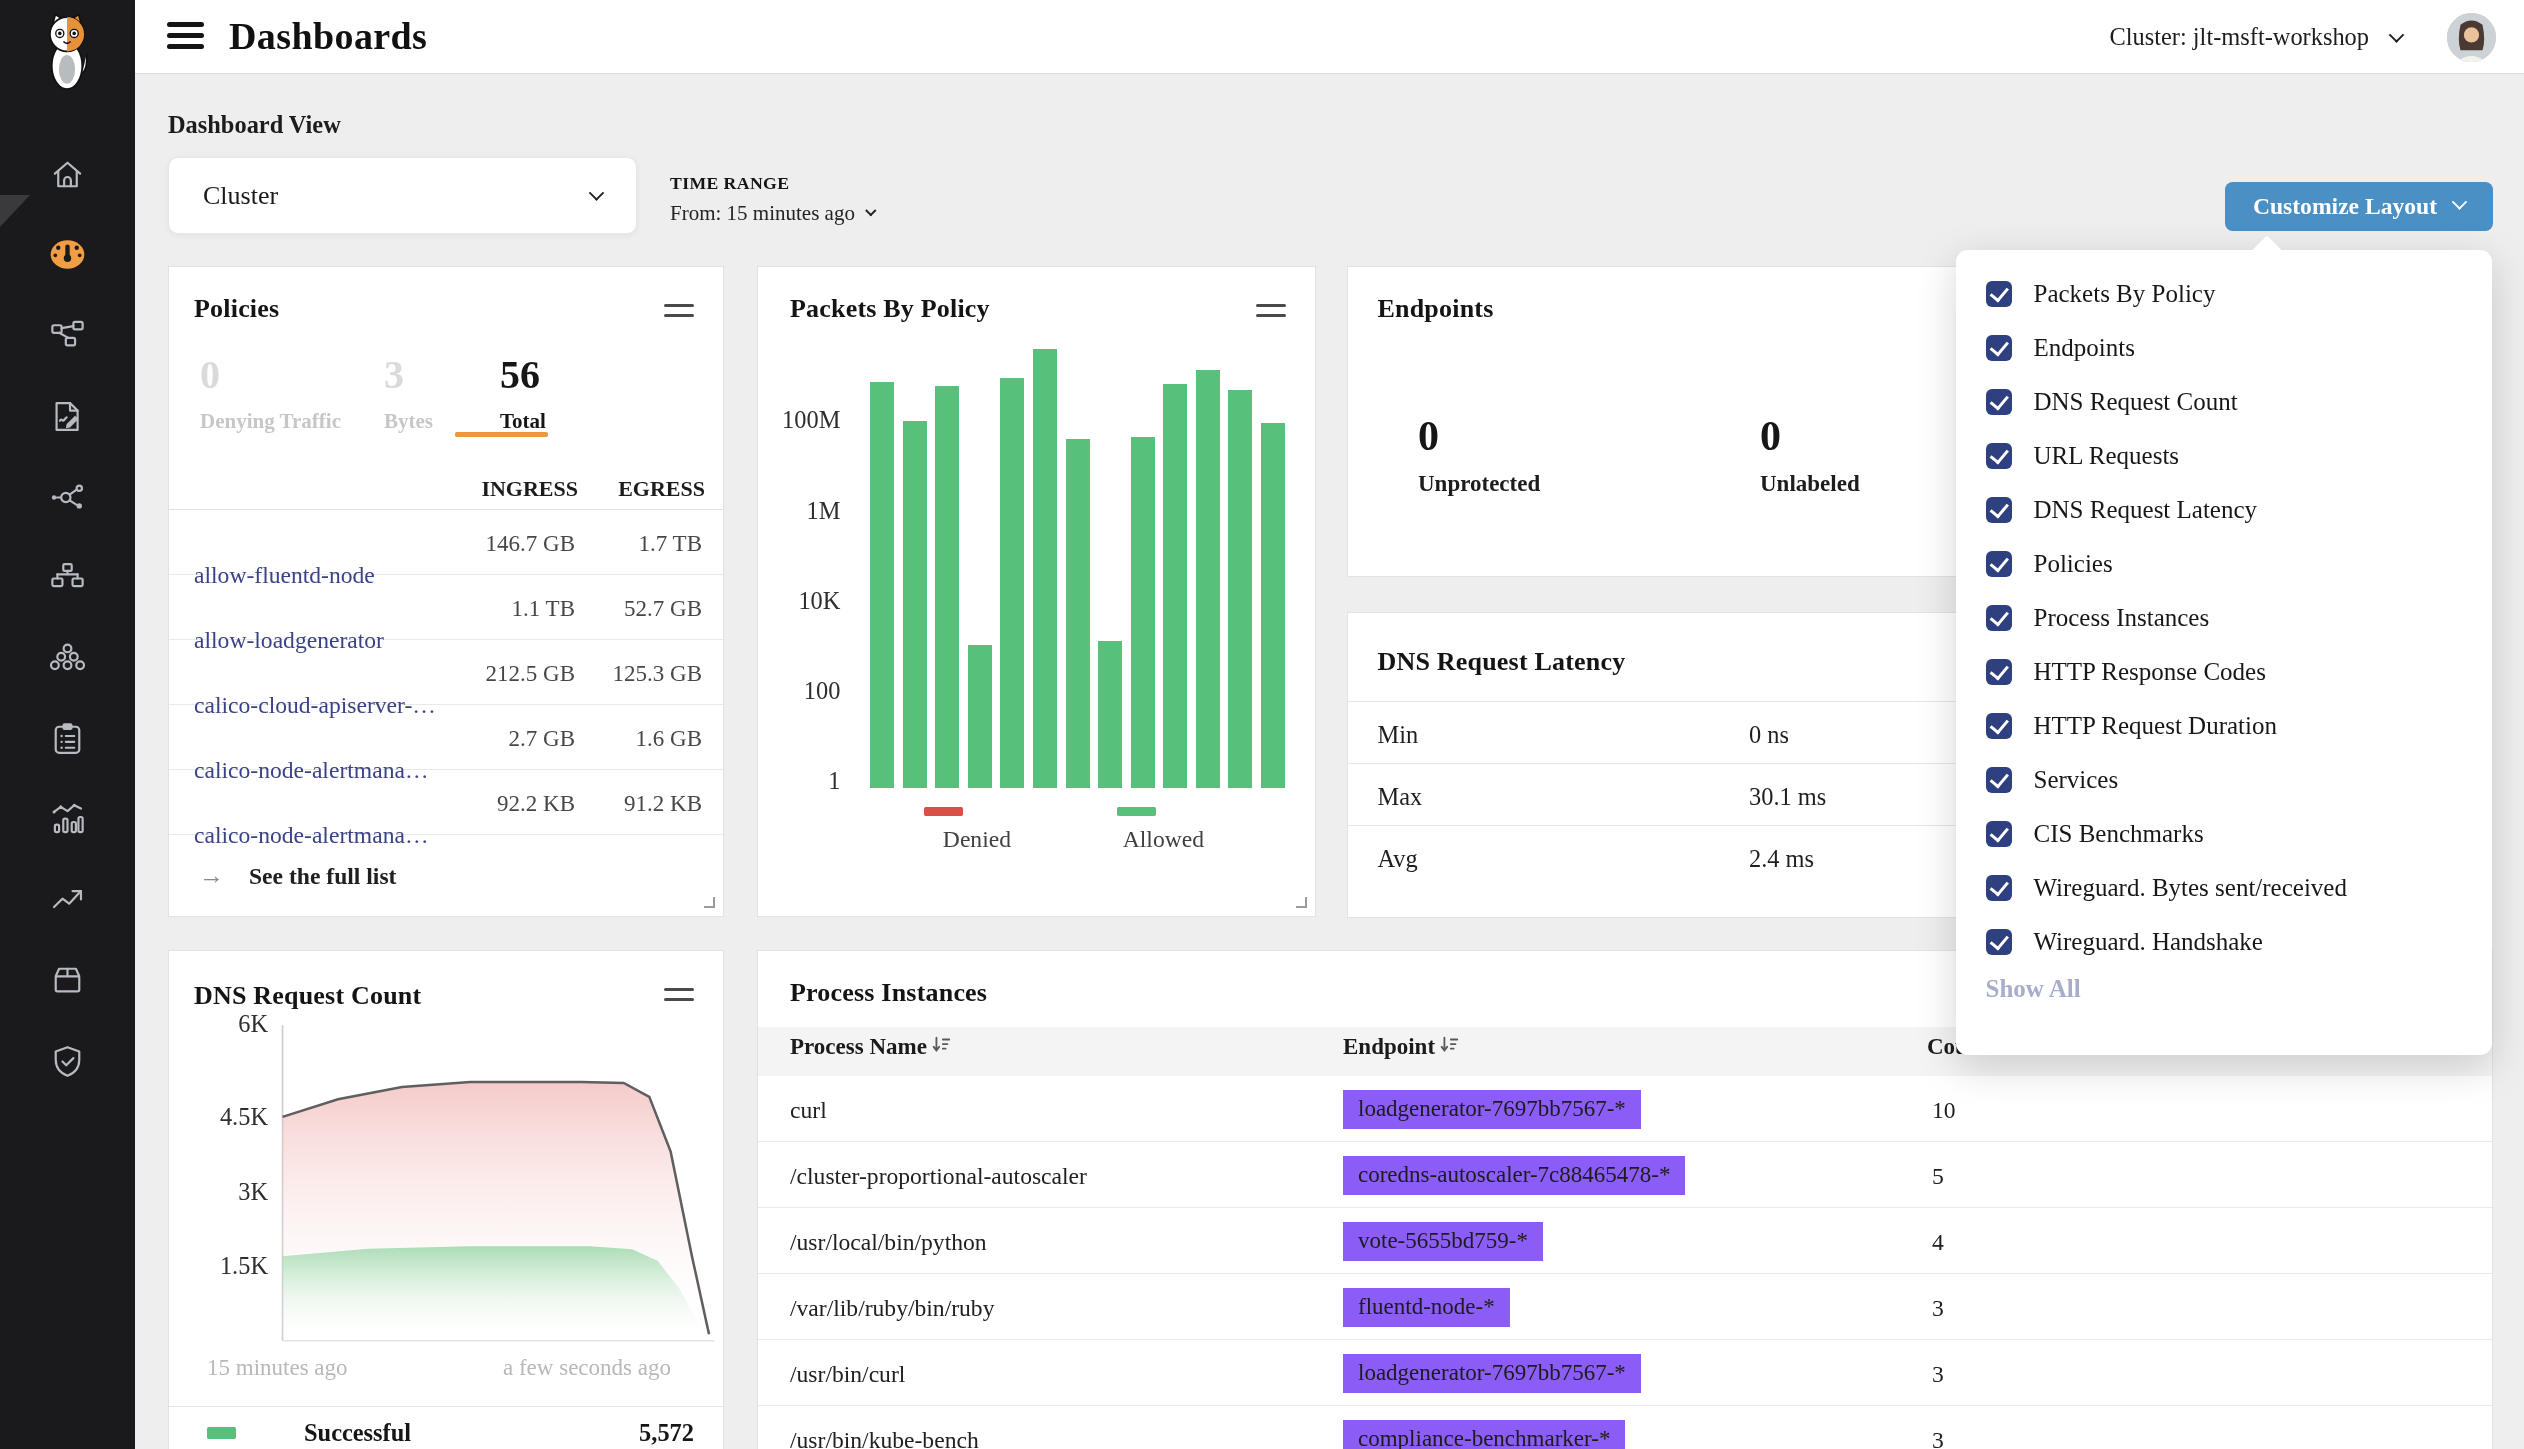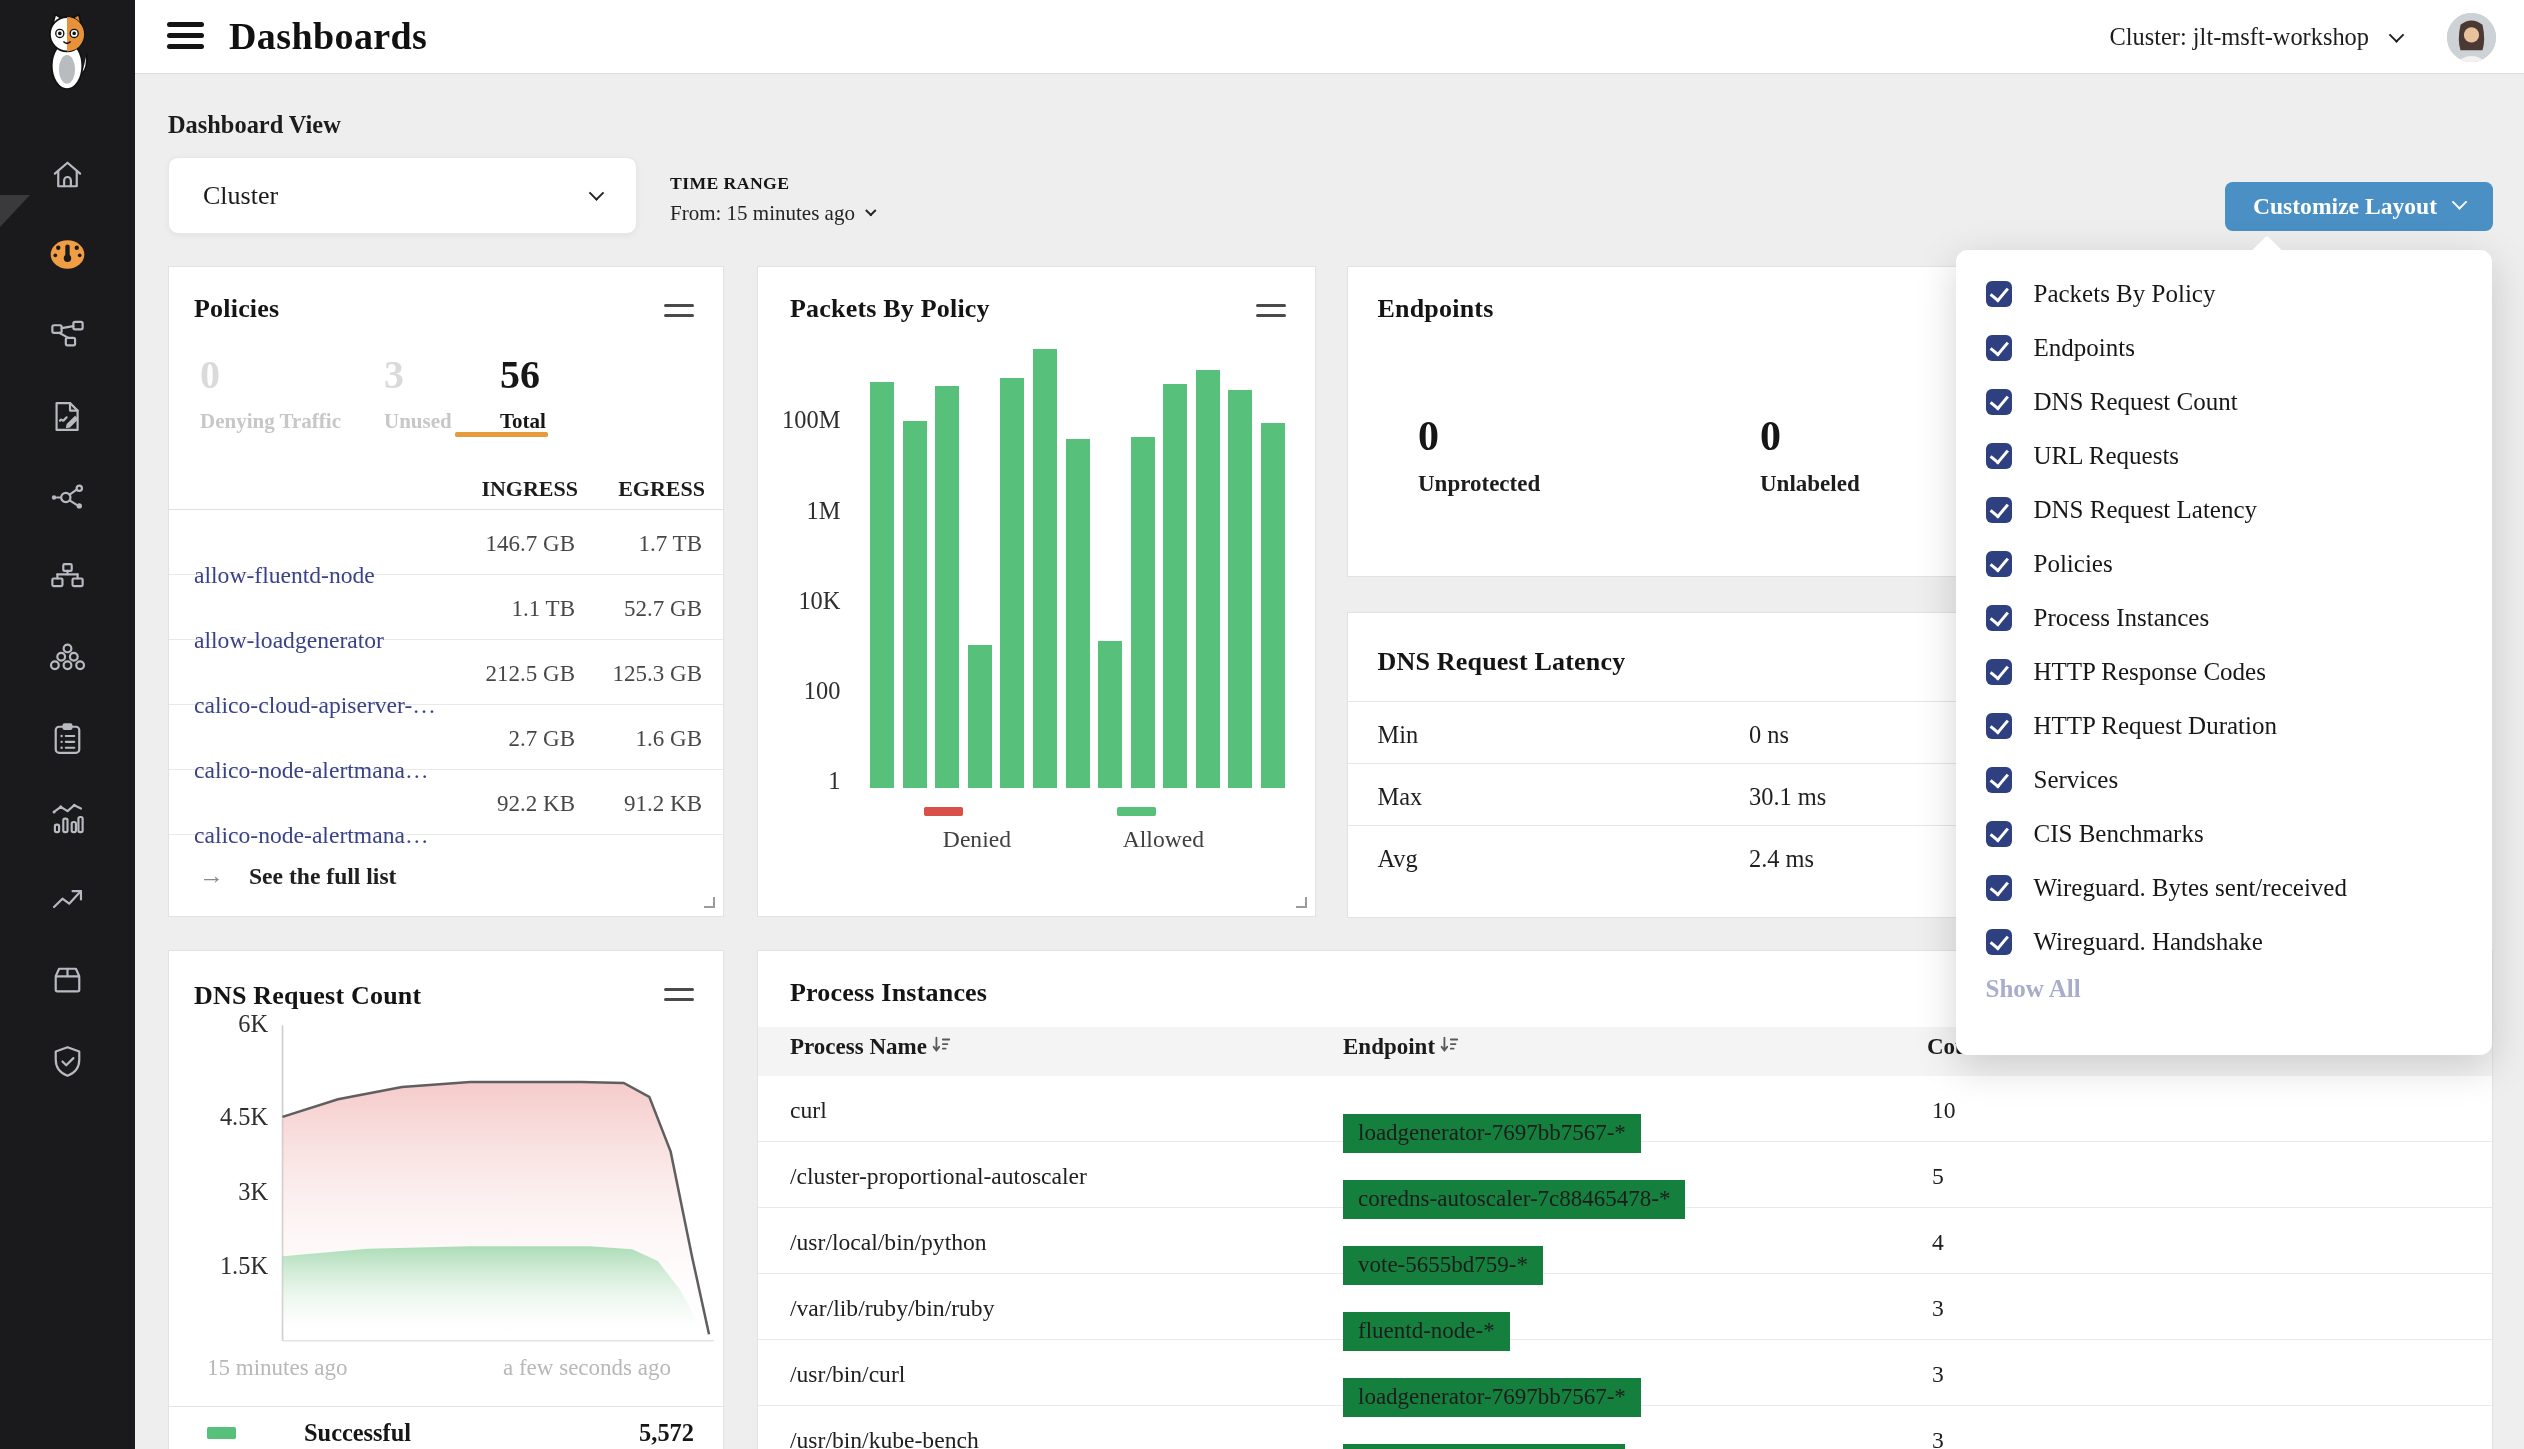--- a/index.html
+++ b/index.html
@@ -104,21 +104,21 @@
   
   #card-process { left:757px; top:950px; width:1736px; height:555px; }
   .thead2 { position:absolute; left:0; right:0; top:76px; height:49px; background:#f4f4f5; }
   .thead2 .h { position:absolute; top:7px; font-size:23px; font-weight:700; color:#1b1b1b; display:flex; gap:3px; align-items:flex-start; }
   .h-pn { left:32px; } .h-ep { left:585px; } .h-ct { left:1169px; }
   .sorticon { width:22px; height:22px; }
   .sorticon path { stroke:#5a5a5a; stroke-width:2; fill:none; stroke-linecap:round; }
   .prows2 { position:absolute; left:0; right:0; top:125px; }
   .prow2 { position:relative; height:66px; border-bottom:0.8px solid #e9e9e9; }
   .prow2 .pn { position:absolute; left:32px; top:21px; font-size:23.6px; color:#202020; }
-  .prow2 .ep { position:absolute; left:585px; top:13.5px; background:#15803d; padding:6.7px 15px; font-size:23px; color:#1c1c1c;margin-top:24px; }
+  .prow2 .ep { position:absolute; left:585px; top:13.5px; background:#8b5cf6; padding:6.7px 15px; font-size:23px; color:#1c1c1c; }
   .prow2 .ct { position:absolute; left:1174px; top:21px; font-size:23.6px; color:#202020; }
 
   
   .menu { position:absolute; left:1956px; top:250px; width:536px; height:805px; background:#fff;
           border-radius:11.8px; box-shadow:0 11.8px 40px rgba(0,0,0,.17); z-index:50; }
   .menu::before { content:""; position:absolute; top:-10px; left:300px; width:22px; height:22px; background:#fff;
                   transform:rotate(45deg); border-radius:2.5px; }
   .mitems { position:absolute; top:17px; left:0; right:0; }
   .mitem { height:54px; display:flex; align-items:center; gap:22px; padding-left:29.5px; cursor:pointer; }
   .cbx { width:26px; height:26px; background:#2f4080; border-radius:5.9px; position:relative; flex:none; }
@@ -304,21 +304,21 @@
     <span class="handle">
         <i></i>
         <i></i>
       </span>
     <div class="stat muted" style="left:31px">
       <div class="n">0</div>
       <div class="l">Denying Traffic</div>
     </div>
     <div class="stat muted" style="left:215px">
       <div class="n">3</div>
-      <div class="l">Unused</div>
+      <div class="l">Bytes</div>
     </div>
     <div class="stat active" style="left:331px">
       <div class="n">56</div>
       <div class="l">Total</div>
     </div>
     <span class="tab-underline"></span>
     <div class="psep"></div>
     <div class="phead">
       <span class="ph-in">INGRESS</span>
       <span class="ph-eg">EGRESS</span>

